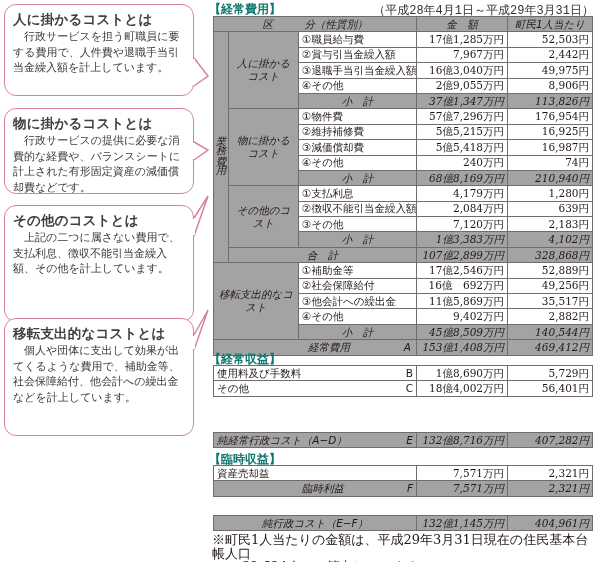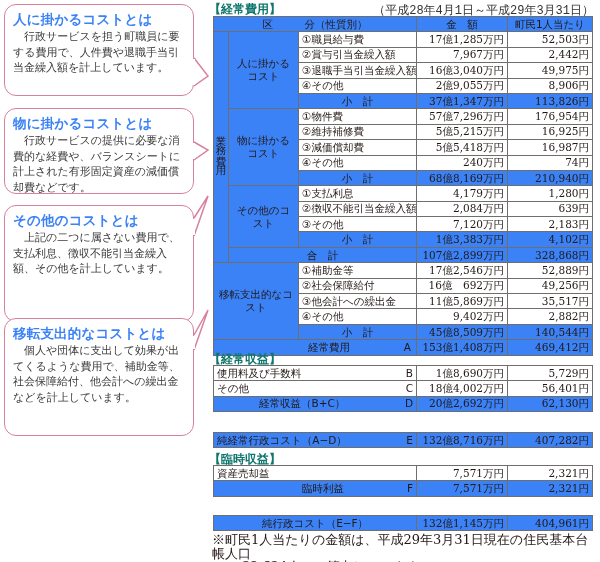--- a/index.html
+++ b/index.html
@@ -5,31 +5,31 @@
   * { box-sizing: border-box; margin: 0; padding: 0; }
   html, body { width: 600px; height: 562px; background: #ffffff; overflow: hidden; }
   body { position: relative; font-family: "DejaVu Sans", "Liberation Sans", sans-serif; color: #231815; }
 
   
   .bubble {
     position: absolute; left: 4px; width: 190px;
     border: 1.5px solid #d7819f; border-radius: 12px; background: #fff;
     padding: 6px 8px 6px 8px;
   }
-  .bubble .btitle { font-size: 13.5px; font-weight: bold; letter-spacing: 0.2px; line-height: 17px; margin-bottom: 1px; color: #3b82f6; }
+  .bubble .btitle { font-size: 13.5px; font-weight: bold; letter-spacing: 0.2px; line-height: 17px; margin-bottom: 1px; color: #404040; }
   .bubble .bbody { font-size: 11px; line-height: 15.5px; color: #3a3a3a; text-indent: 1em; }
   .pointer { position: absolute; overflow: visible; }
 
   
   .sec-title { position: absolute; left: 209px; font-size: 12px; font-weight: bold; color: #0f766e; }
   .date-range { position: absolute; right: 6px; top: 2px; font-size: 12px; font-family: Liberation Mono, monospace; color: #333; }
 
   table.t { position: absolute; border-collapse: collapse; table-layout: fixed; font-size: 10.5px; }
   table.t td { border: 1px solid #6e6e6e; height: 15.4px; line-height: 13px; padding: 0 3px; white-space: nowrap; overflow: hidden; }
-  .g { background: #3b82f6; }
+  .g { background: #a3a3a3; font-style: italic; }
   .c { text-align: center; }
   .r { text-align: right; font-family: "DejaVu Serif", "Liberation Serif", serif; font-size: 10.5px; }
   .lbl { text-align: left; }
   .vert { writing-mode: vertical-rl; text-align: center; letter-spacing: 10px; font-size: 10.5px; }
   .cat { text-align: center; line-height: 14px; white-space: normal !important; }
   .letter { display: inline-block; float: right; font-family: "DejaVu Sans", sans-serif; }
   .footnote { position: absolute; left: 212px; top: 533px; font-size: 13px; line-height: 13.5px; font-family: "DejaVu Serif", serif; color: #231815; }
 </style>
 </head>
 <body>
@@ -222,28 +222,20 @@
     <td class="r">5,729円</td>
   </tr>
   <tr>
     <td class="lbl">
       <span>その他</span>
       <span class="letter">C</span>
     </td>
     <td class="r">18億4,002万円</td>
     <td class="r">56,401円</td>
   </tr>
-  <tr class="g">
-    <td class="lbl" style="padding-left:45px;">
-      <span>経常収益（B+C）</span>
-      <span class="letter">D</span>
-    </td>
-    <td class="r">20億2,692万円</td>
-    <td class="r">62,130円</td>
-  </tr>
 </tbody>
   </table>
 
 <table class="t" style="left:213px; top:432px; width:379px;">
   <colgroup>
       <col style="width:203px">
       <col style="width:91px">
       <col style="width:85px">
     </colgroup>
   <tbody>

